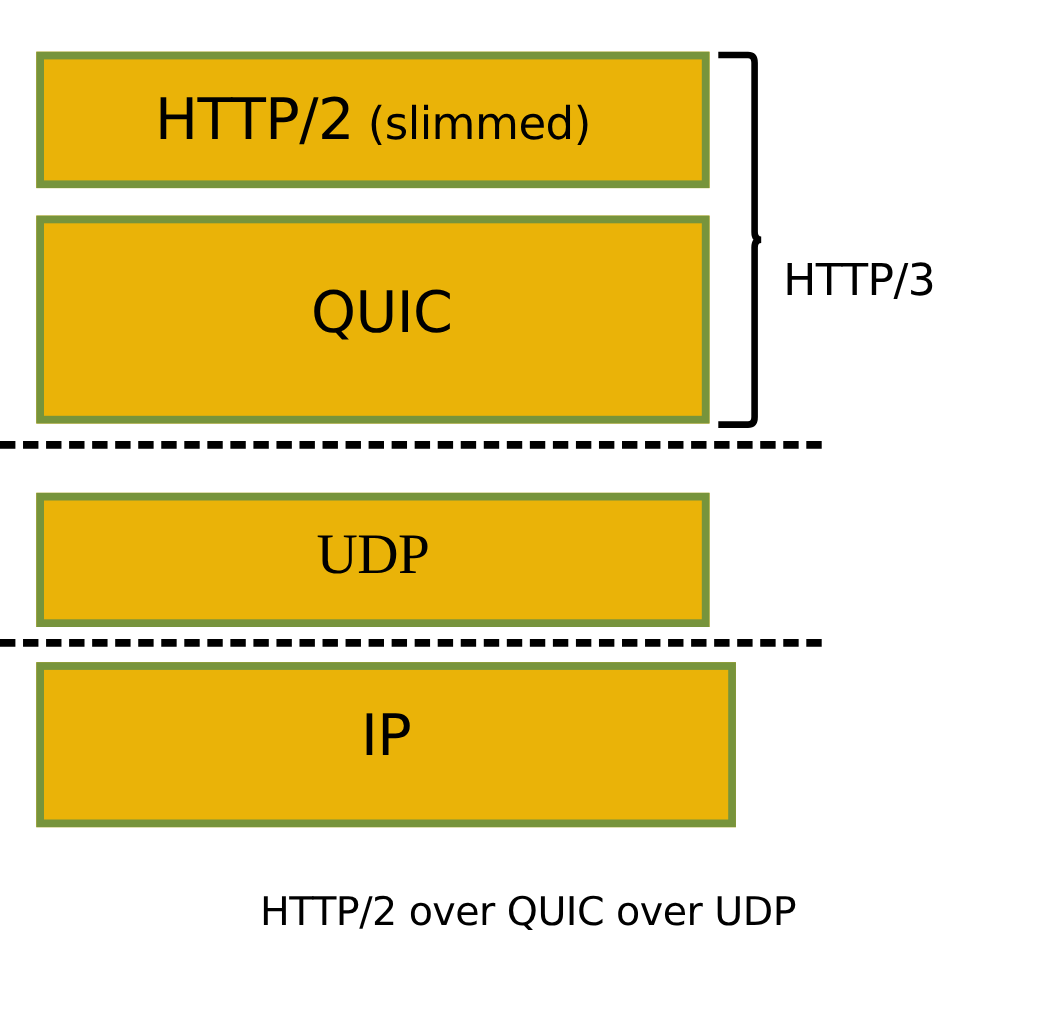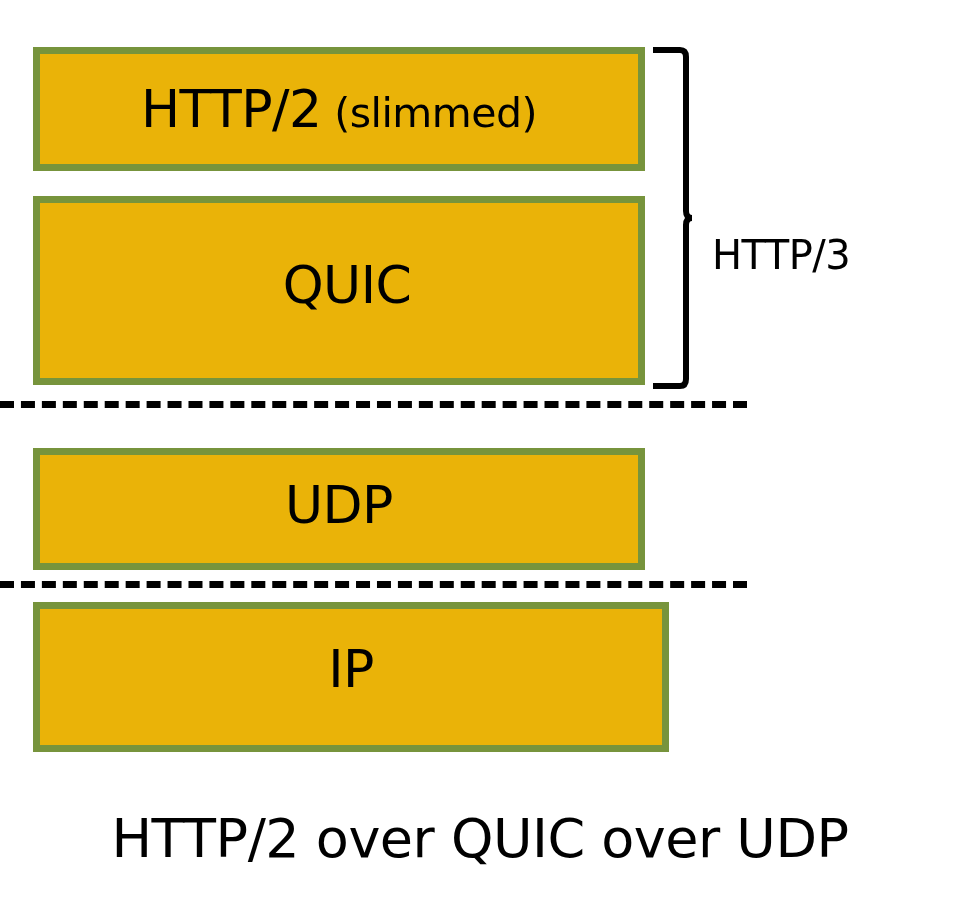--- a/index.html
+++ b/index.html
@@ -65,21 +65,21 @@
     line-height: 1;
     letter-spacing: -0.5px;
     white-space: nowrap;
   }
   .box-label .sub {
     font-size: 41px;
   }
 
   
   .box-quic .box-label { transform: translateY(-6px); margin-left: 16px; }
-  .box-udp  .box-label { transform: translateY(-4px); }
+  .box-udp  .box-label { transform: translateY(-4px); font-family: Liberation Serif, serif; }
   .box-ip   .box-label { transform: translateY(-8px); }
 
   
   .divider {
     position: absolute;
     left: 0;
     width: 747px;
     height: 0;
     border-top: 7px dashed #000000;
   }
@@ -108,21 +108,21 @@
     margin-top: 45px;
   }
 
   
   .caption {
     position: absolute;
     left: 0;
     top: 812px;
     width: 960px;
     text-align: center;
-    font-size: 54px;
+    font-size: 36px;
     line-height: 1;
     white-space: nowrap;
     letter-spacing: -0.5px;
   }
 </style>
 </head>
 <body>
 
 <div id="stack-diagram">
 

